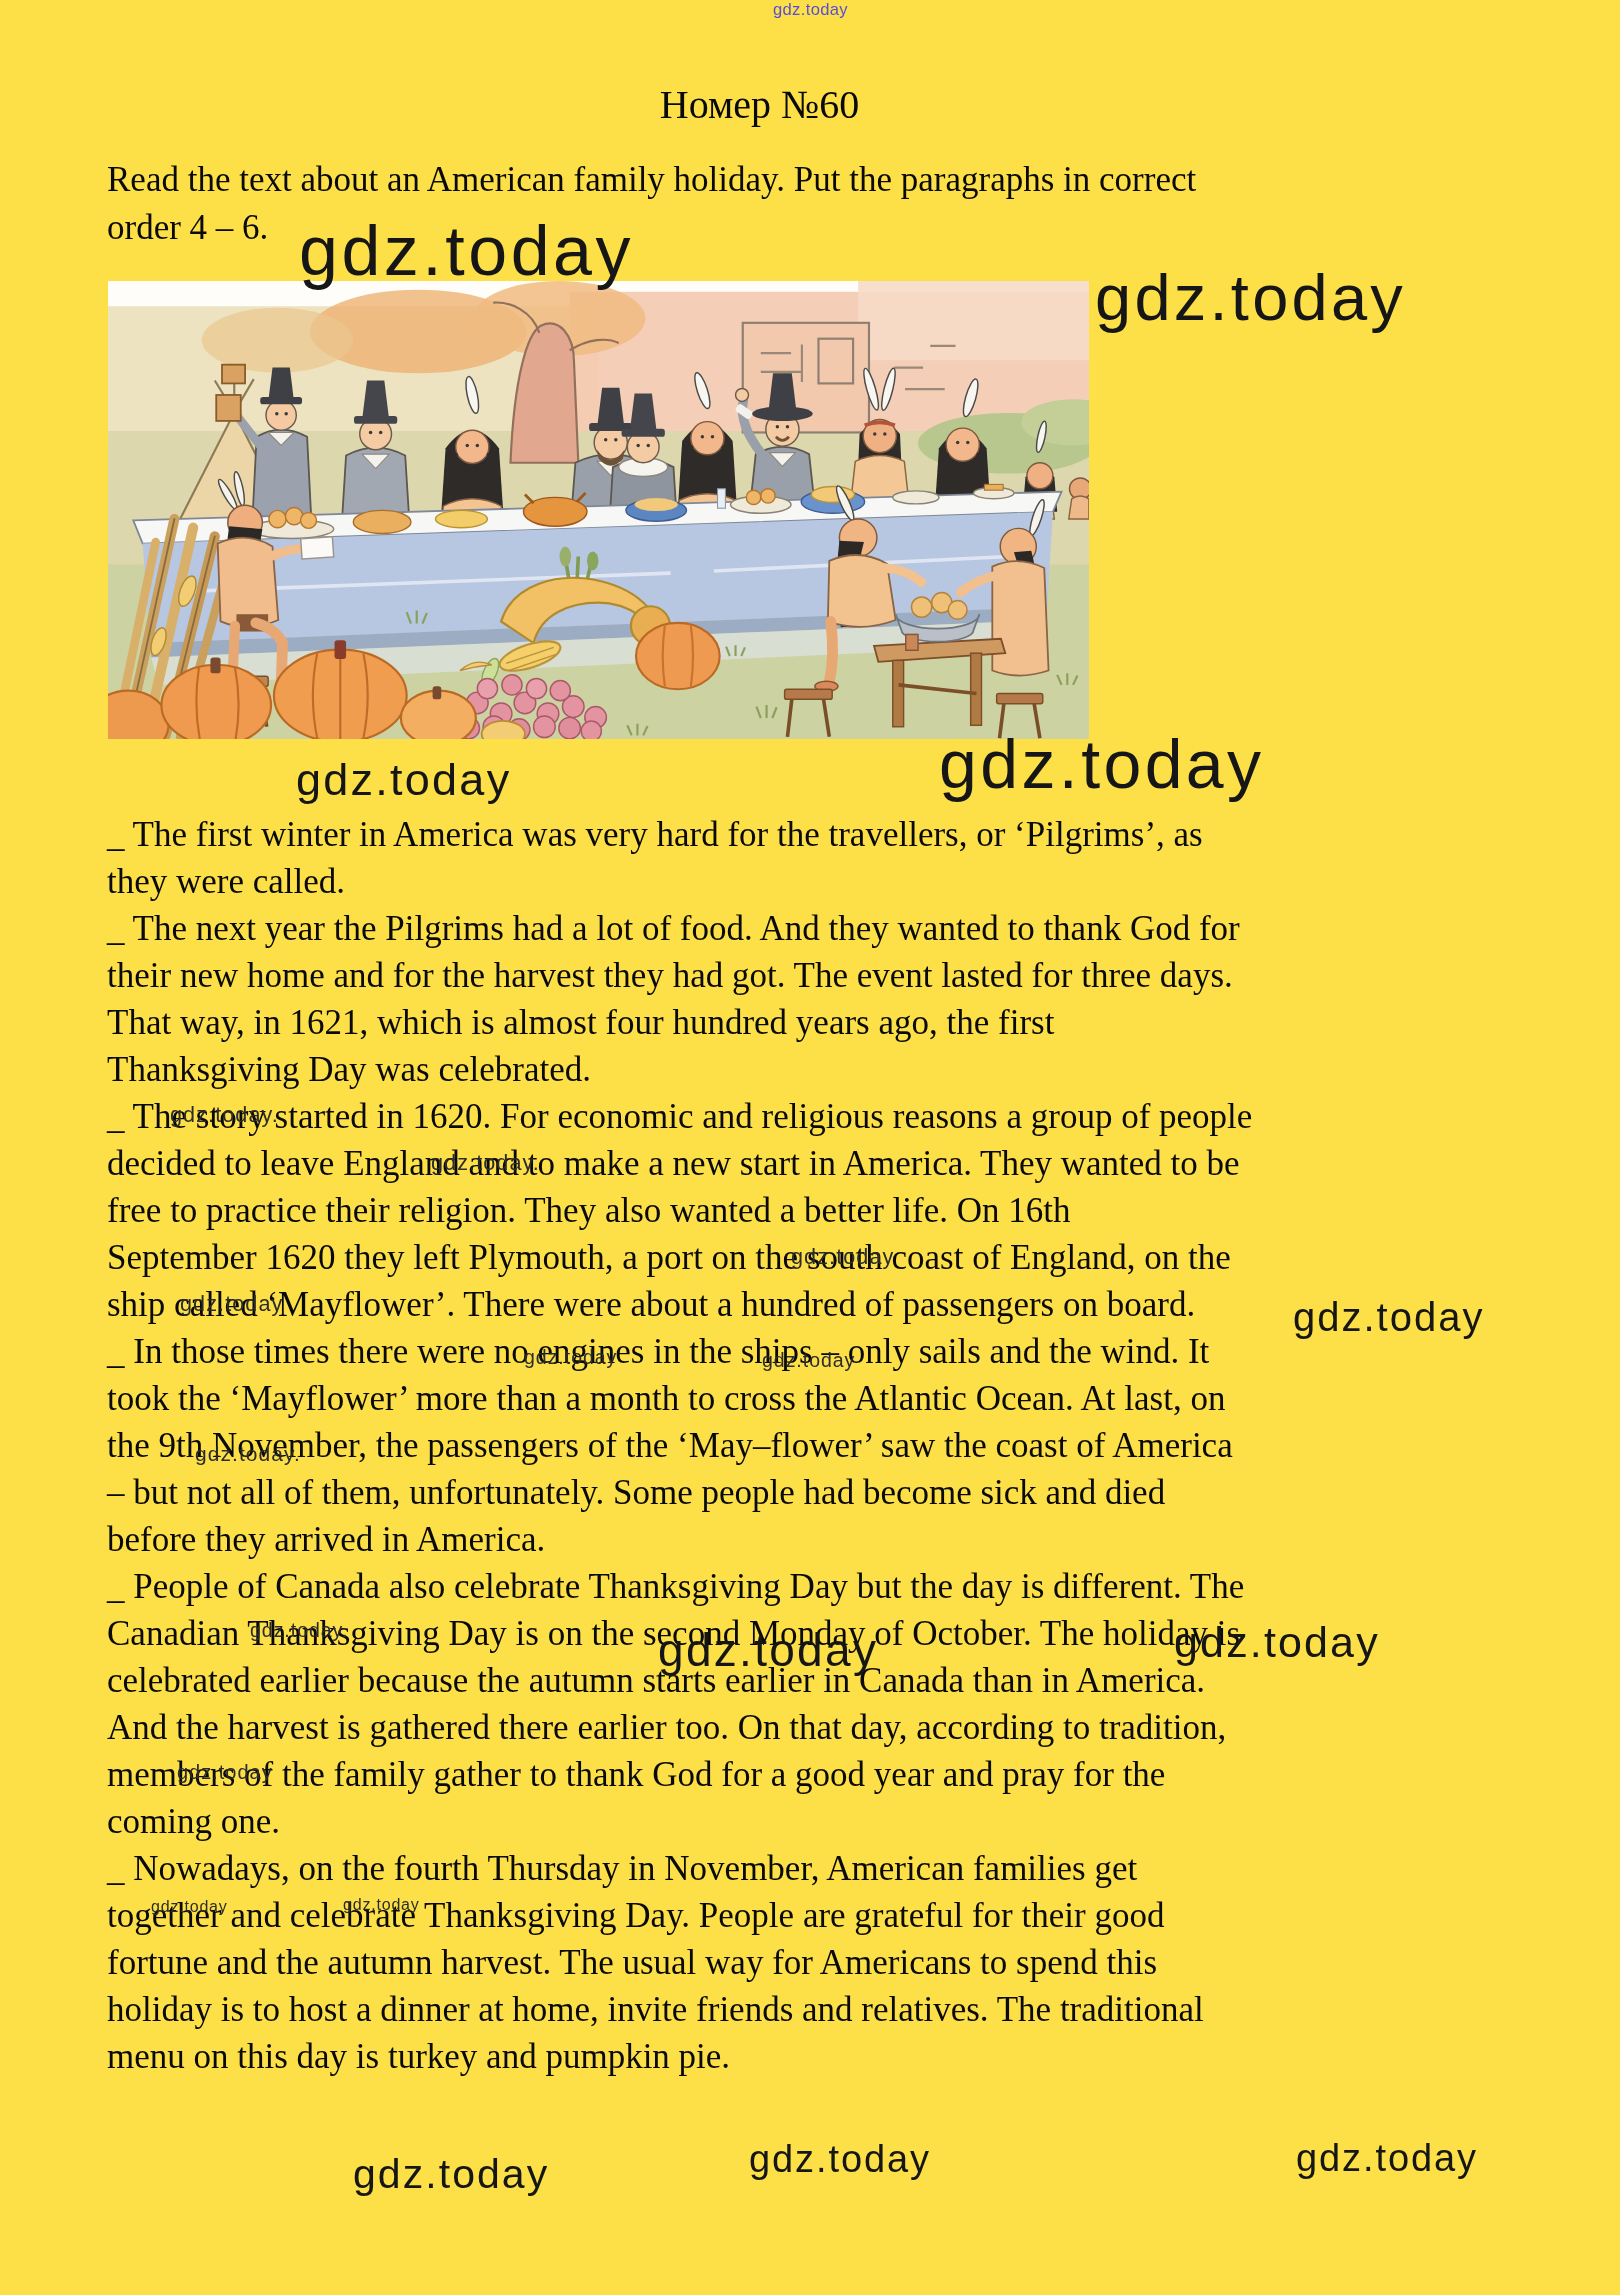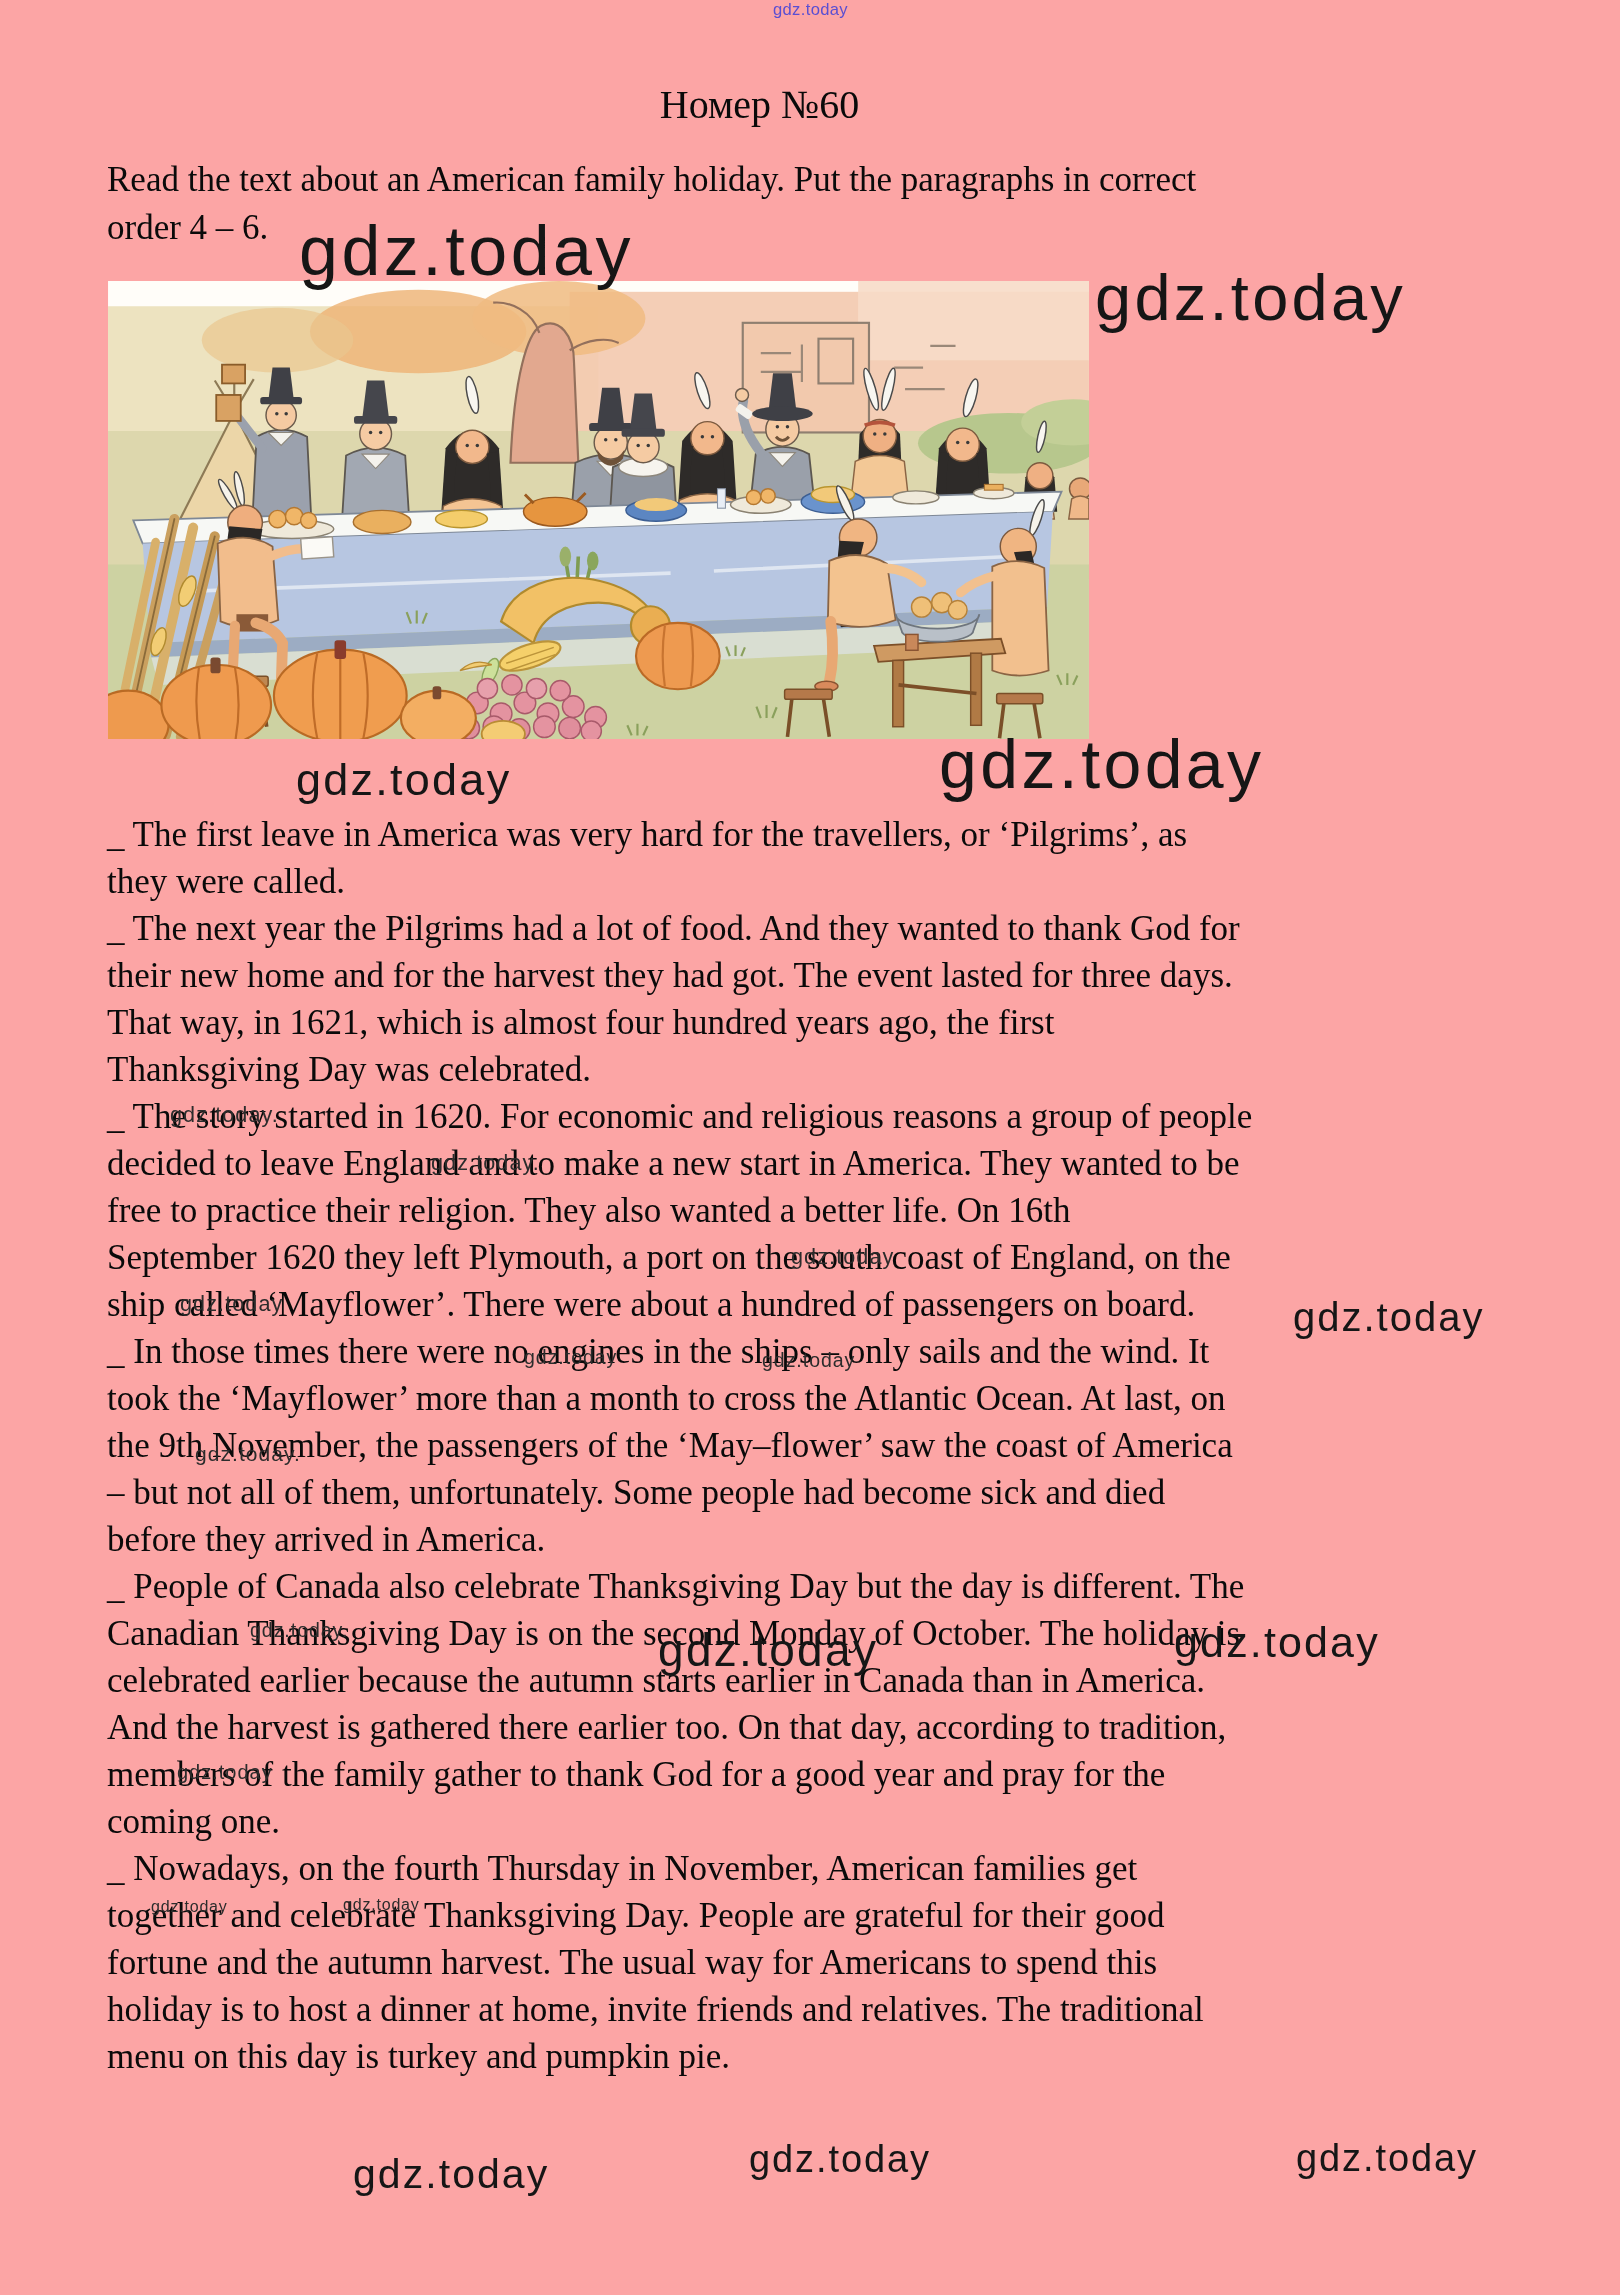--- a/index.html
+++ b/index.html
@@ -2,21 +2,21 @@
 <html style="font-size:11.5px"><head>
 <meta charset="utf-8">
 <style>
   * { margin:0; padding:0; box-sizing:border-box; }
   html,body { background:#ffffff; }
   body {
     width:1621px; height:2295px; position:relative;
     font-family:"Liberation Serif", serif; color:#000;
     overflow:hidden;
   }
-  .page { position:absolute; inset:0; background:#fca5a5; }
+  .page { position:absolute; inset:0; background:#fde047; }
 
   .title {
     position:absolute; left:0; top:81px; width:1519px;
     text-align:center; font-size:40px; font-weight:400; color:#0a0a0a;
   }
   .instructions {
     position:absolute; left:107px; top:156px; width:1457px;
     font-size:35px; line-height:48px; white-space:pre-line; color:#0a0a0a;
   }
   .body-text {
@@ -333,21 +333,21 @@
     <g stroke="#8aa05c" stroke-width="3" fill="none">
       <path d="M420,475 l-6,-16 M428,475 l0,-18 M436,475 l6,-15"></path>
       <path d="M905,606 l-6,-16 M913,606 l0,-18 M921,606 l6,-15"></path>
       <path d="M1322,560 l-6,-14 M1330,560 l0,-16 M1338,560 l6,-13"></path>
       <path d="M726,630 l-6,-14 M734,630 l0,-16 M742,630 l6,-13"></path>
       <path d="M862,520 l-5,-13 M870,520 l0,-15 M878,520 l5,-12"></path>
     </g>
   </svg>
 
   <div class="body-text">
-    <p>_ The first leave in America was very hard for the travellers, or ‘Pilgrims’, as
+    <p>_ The first winter in America was very hard for the travellers, or ‘Pilgrims’, as
 they were called.</p>
     <p>_ The next year the Pilgrims had a lot of food. And they wanted to thank God for
 their new home and for the harvest they had got. The event lasted for three days.
 That way, in 1621, which is almost four hundred years ago, the first
 Thanksgiving Day was celebrated.</p>
     <p>_ The story started in 1620. For economic and religious reasons a group of people
 decided to leave England and to make a new start in America. They wanted to be
 free to practice their religion. They also wanted a better life. On 16th
 September 1620 they left Plymouth, a port on the south coast of England, on the
 ship called ‘Mayflower’. There were about a hundred of passengers on board.</p>

